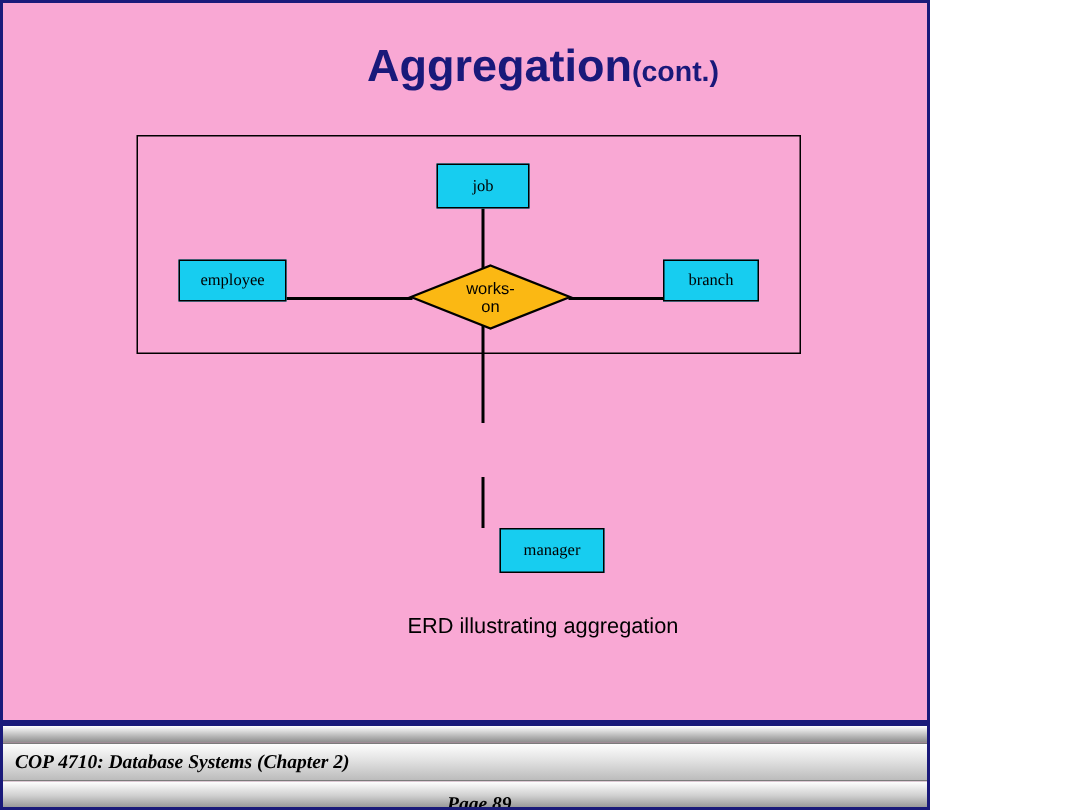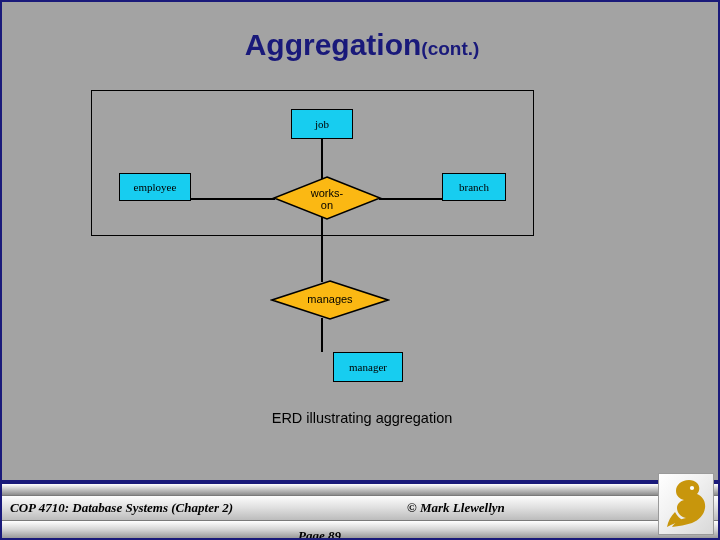--- a/index.html
+++ b/index.html
@@ -2,23 +2,23 @@
 <html><head>
 <meta charset="utf-8">
 <style>
   html, body {
     margin: 0;
     padding: 0;
     background: #ffffff;
   }
   #slide {
     position: relative;
-    width: 720px;
+    width: 620px;
     height: 540px;
-    background: #a3a3a3;
+    background: #f9a8d4;
     overflow: hidden;
     font-family: "Liberation Sans", sans-serif;
     box-sizing: border-box;
     border: 2px solid #1a1a7a;
   }
 
   
   #title {
     position: absolute;
     left: 0;
@@ -219,44 +219,37 @@
 
     <div class="diamond-wrap" style="left:270px; top:174px; width:110px; height:44px;">
       <svg width="110" height="44" viewBox="0 0 110 44">
         <polygon points="55,1 108,22 55,43 2,22" fill="#fbb813" stroke="#000000" stroke-width="1.6"></polygon>
       </svg>
       <div class="diamond-label offset-up">
         <span>works-<br>on</span>
       </div>
     </div>
 
-    <div class="diamond-wrap" style="left:268px; top:278px; width:120px; height:40px;">
-      <svg width="120" height="40" viewBox="0 0 120 40">
-        <polygon points="60,1 118,20 60,39 2,20" fill="#fbb813" stroke="#000000" stroke-width="1.6"></polygon>
-      </svg>
-      <div class="diamond-label">manages</div>
-    </div>
 
     <div class="entity" style="left:295px; top:350px; width:70px; height:30px;margin-left:36px;">
       <span>manager</span>
     </div>
 
   </div>
 
   <div id="caption">ERD illustrating aggregation</div>
 
   <div id="footer">
     <div class="fbar-top"></div>
     <div class="fbar-gradA"></div>
     <div class="fbar-main"></div>
     <div class="fbar-gradB"></div>
 
     <div class="footer-text" id="footer-course">COP 4710: Database Systems  (Chapter 2)</div>
     <div class="footer-text" id="footer-page">Page 89</div>
-    <div class="footer-text" id="footer-author">© Mark Llewellyn</div>
 
     <div id="logo">
       <svg width="54" height="60" viewBox="0 0 54 60">
         <g fill="#c8960c">
           <path d="M30 6 C22 6 17 11 17 17 C17 22 21 25 25 26 C21 27 18 30 18 34
                    C18 39 22 43 27 44 C21 45 16 48 13 53 C20 52 27 51 33 49
                    C40 46 45 41 46 34 C47 27 43 22 38 20 C41 17 41 12 38 9
                    C36 7 33 6 30 6 Z"></path>
           <path d="M16 38 C12 42 9 47 8 53 C13 50 19 48 25 47 C21 45 18 42 16 38 Z"></path>
           <circle cx="33" cy="14" r="2.1" fill="#ffffff"></circle>

